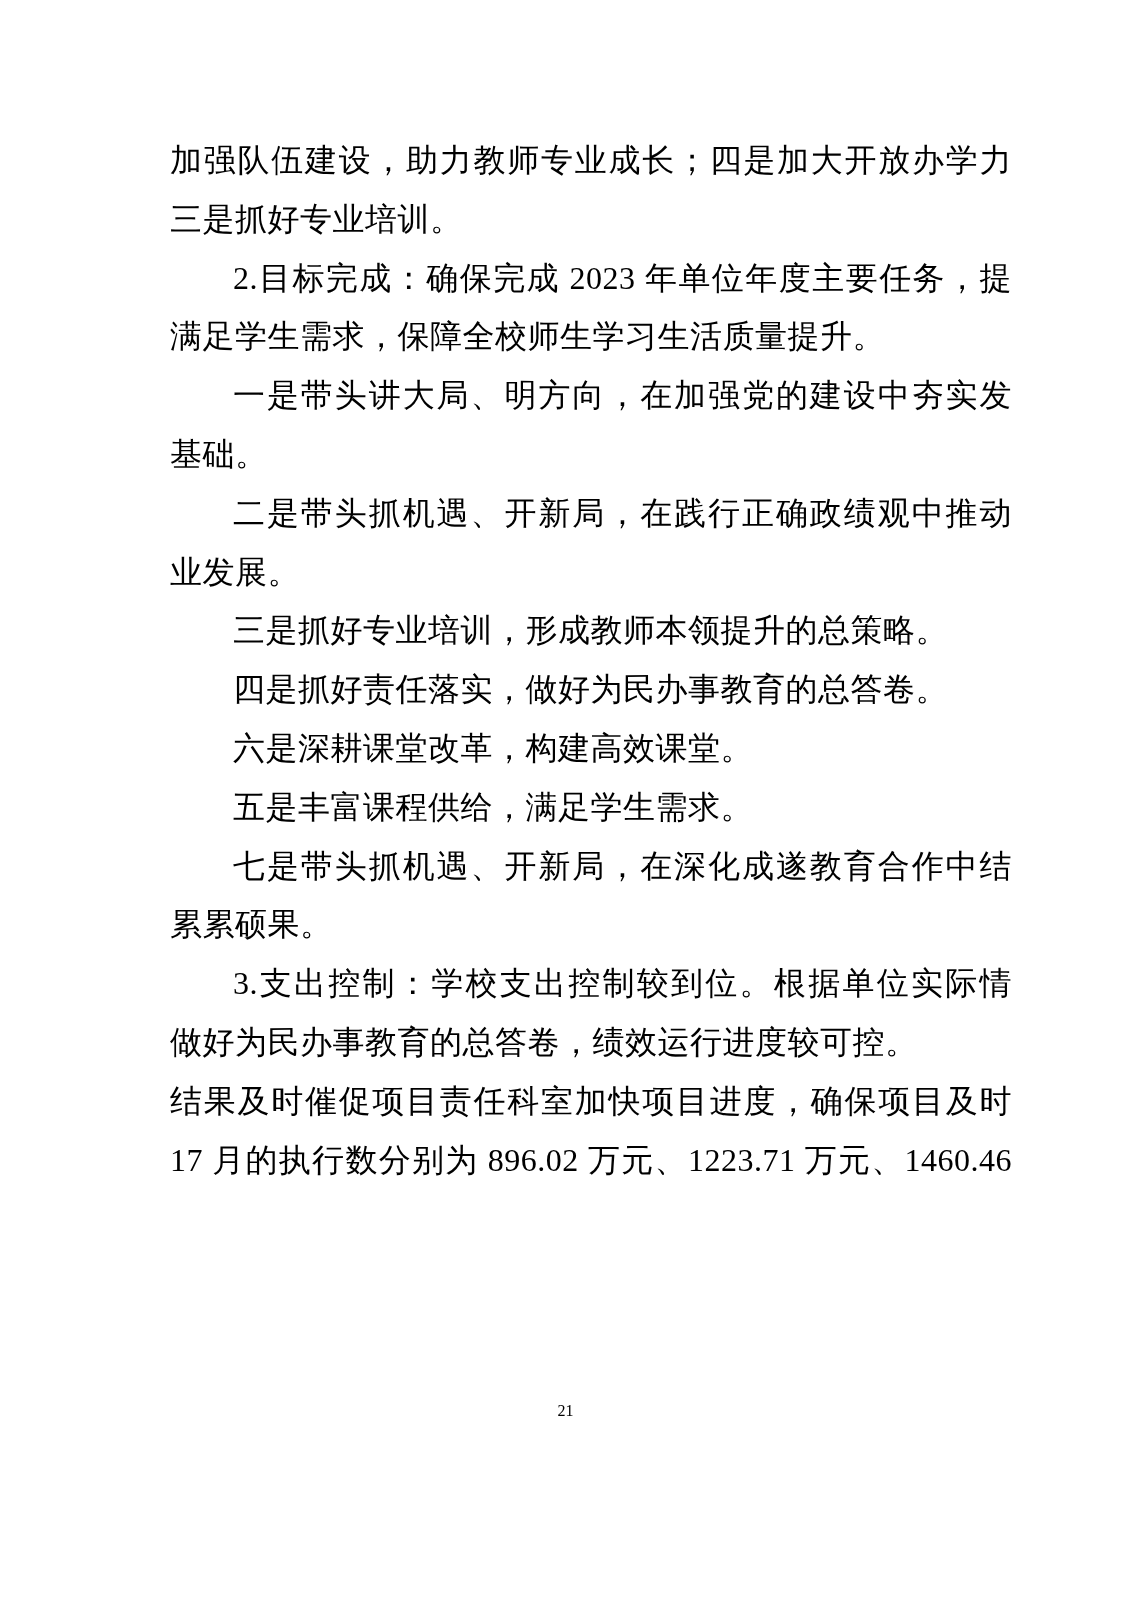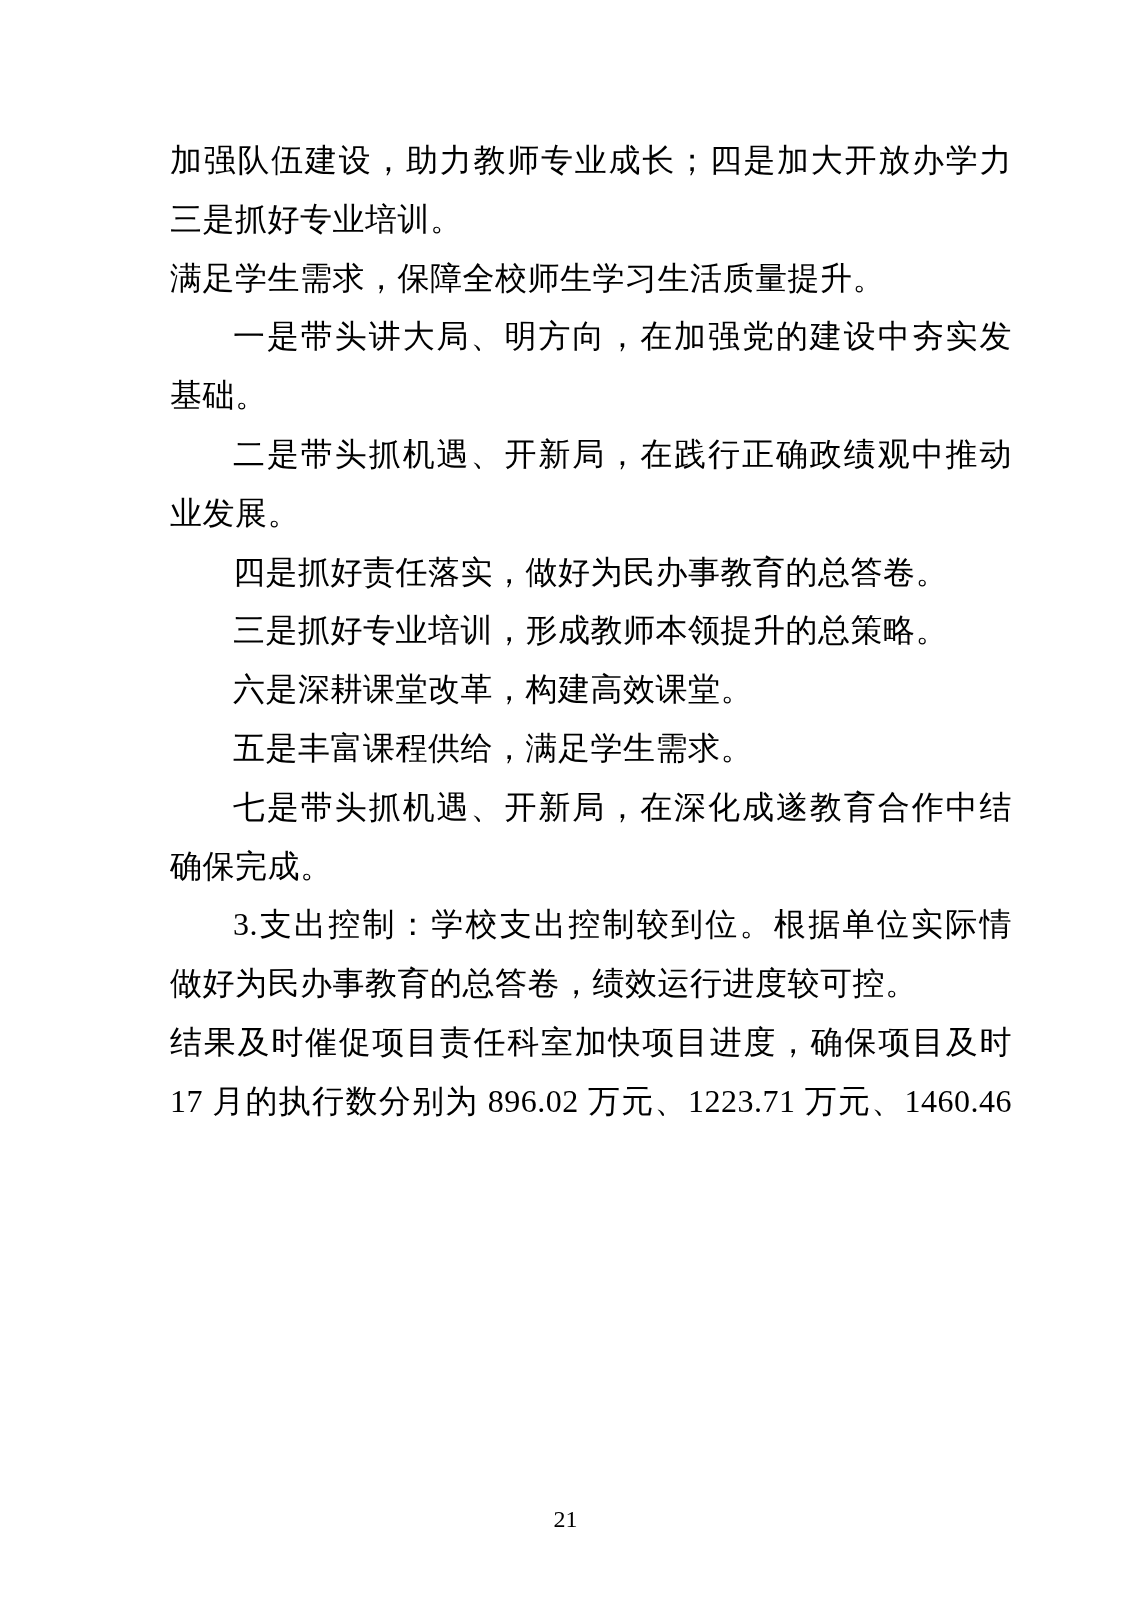--- a/index.html
+++ b/index.html
@@ -35,46 +35,47 @@
     white-space: normal;
     text-align: justify;
     text-align-last: justify;
   }
   
   .line.indent {
     padding-left: 63px;
   }
   .page-number {
     position: absolute;
-    top: 1504px;
+    top: 1396px;
     left: 0;
     width: 100%;
     text-align: center;
-    font-size: 24px;
+    font-size: 16px;
     line-height: 30px;
     color: #000000;
   }
 </style>
 </head>
 <body>
 
 <div class="page">
   <div class="content">
     <div class="line fill">加强队伍建设，助力教师专业成长；四是加大开放办学力度，</div>
     <div class="line">三是抓好专业培训。</div>
+    <div class="line fill indent">2.目标完成：确保完成 2023 年单位年度主要任务，提</div>
     <div class="line">满足学生需求，保障全校师生学习生活质量提升。</div>
     <div class="line fill indent">一是带头讲大局、明方向，在加强党的建设中夯实发展</div>
     <div class="line">基础。</div>
     <div class="line fill indent">二是带头抓机遇、开新局，在践行正确政绩观中推动事</div>
     <div class="line">业发展。</div>
+    <div class="line indent">三是抓好专业培训，形成教师本领提升的总策略。</div>
     <div class="line indent">四是抓好责任落实，做好为民办事教育的总答卷。</div>
-    <div class="line indent">三是抓好专业培训，形成教师本领提升的总策略。</div>
     <div class="line indent">六是深耕课堂改革，构建高效课堂。</div>
     <div class="line indent">五是丰富课程供给，满足学生需求。</div>
     <div class="line fill indent">七是带头抓机遇、开新局，在深化成遂教育合作中结出</div>
-    <div class="line">确保完成。</div>
+    <div class="line">累累硕果。</div>
     <div class="line fill indent">3.支出控制：学校支出控制较到位。根据单位实际情况，</div>
     <div class="line">做好为民办事教育的总答卷，绩效运行进度较可控。</div>
     <div class="line fill">结果及时催促项目责任科室加快项目进度，确保项目及时推</div>
     <div class="line fill">17 月的执行数分别为 896.02 万元、1223.71 万元、1460.46</div>
   </div>
   <div class="page-number">21</div>
 </div>
 
 </body></html>

